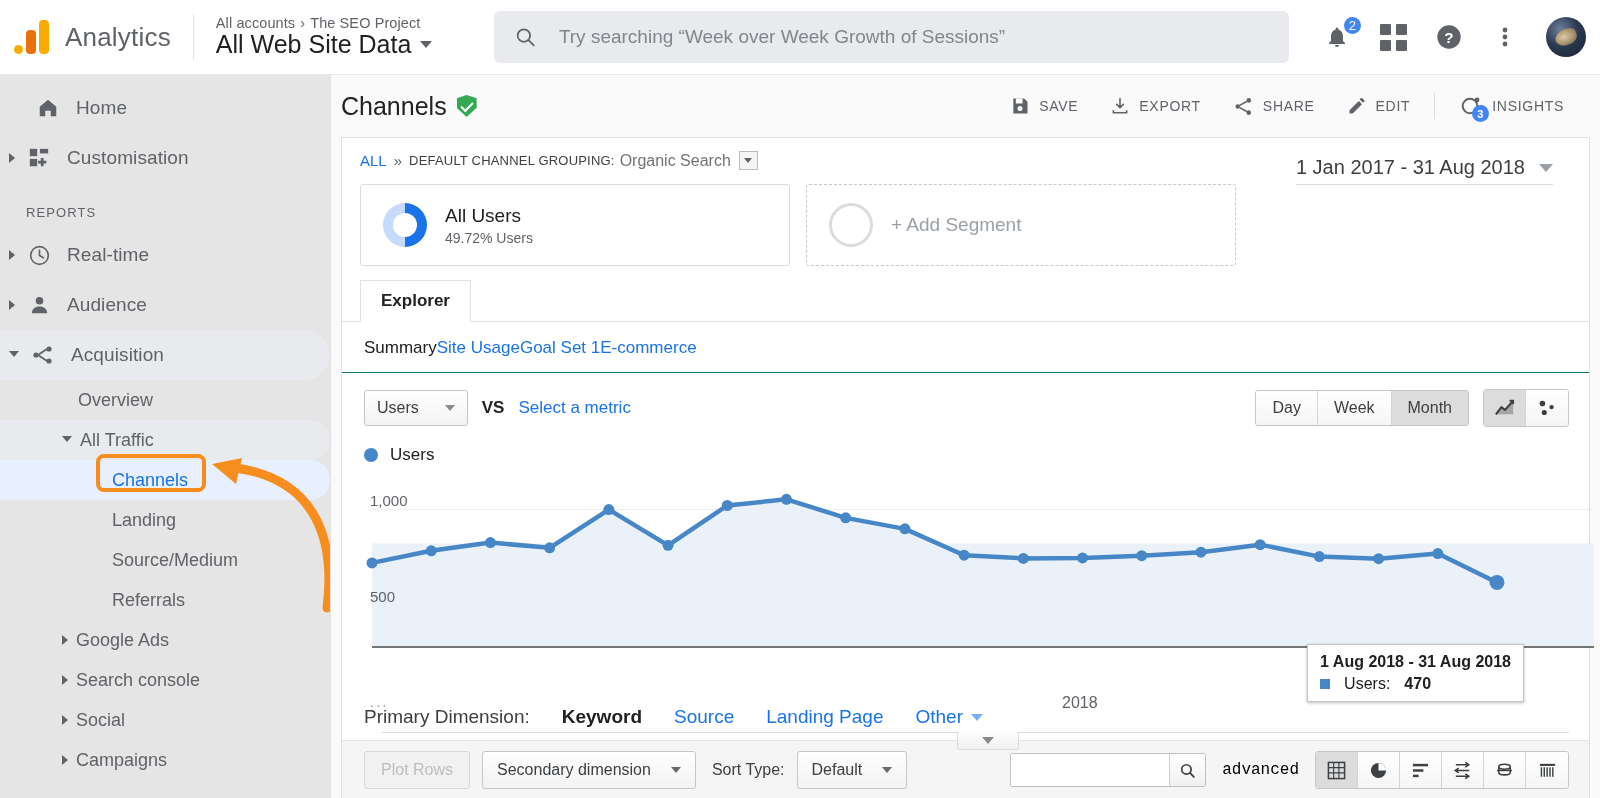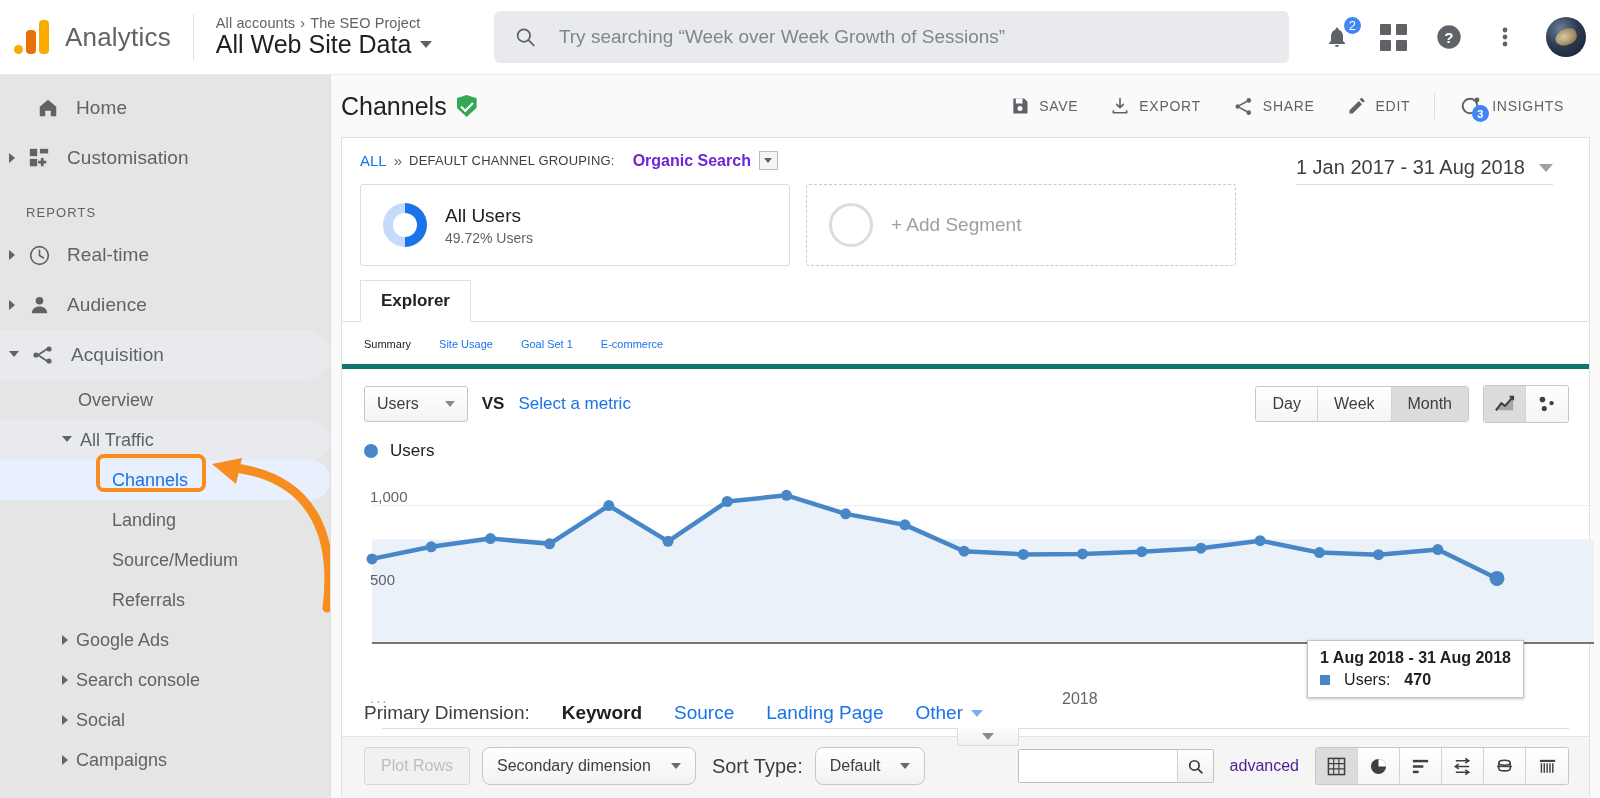--- a/index.html
+++ b/index.html
@@ -129,21 +129,21 @@
     background: #4285F4; color: #fff; font-size: 11px; display: flex;
     align-items: center; justify-content: center; font-weight: 600;
   }
   .panel {
     margin: 0 10px; background: #fff; border: 1px solid #e0e0e0; border-bottom: 0;
   }
   .crumbbar { display: flex; align-items: center; padding: 13px 18px 8px; font-size: 15px; color: #202124;}
   .crumbbar .all { color: #1a73e8; cursor: pointer; }
   .crumbbar .chev { margin: 0 7px; color: #5f6368; }
   .crumbbar .dim-lbl { font-size: 13px; letter-spacing: .2px; color: #3c4043; }
-  .crumbbar .dim-val { margin-left: 18px; font-size: 16px; color: #6d28d9; font-weight: bold; }
+  .crumbbar .dim-val { margin-left: 5px; font-size: 16px; color: #737373; }
   .mini-sel {
     width: 19px; height: 19px; border: 1px solid #bdbdbd; background: #f5f5f5;
     margin-left: 8px; display: flex; align-items: center; justify-content: center; cursor: pointer;
   }
   .mini-sel i { width: 0; height: 0; border-left: 4px solid transparent; border-right: 4px solid transparent; border-top: 5px solid #5f6368; }
   .segrow { display: flex; align-items: flex-start; padding: 6px 18px 0; gap: 16px; position: relative;}
   .seg-card {
     width: 430px; height: 82px; border: 1px solid #dadce0; border-radius: 3px;
     display: flex; align-items: center; padding-left: 22px; gap: 18px; background: #fff;
   }
@@ -166,21 +166,21 @@
     display: flex; align-items: center; gap: 14px; border-bottom: 1px solid #dadce0;
     padding-bottom: 5px; cursor: pointer; align-self: flex-start; margin-top: -28px;
   }
   .daterange .cd { width: 0; height: 0; border-left: 7px solid transparent; border-right: 7px solid transparent; border-top: 8px solid #9aa0a6;}
   .tabs-row { display: flex; align-items: flex-end; padding: 14px 18px 0; border-bottom: 1px solid #e0e0e0; }
   .tab {
     padding: 10px 20px; font-size: 17px; color: #202124; font-weight: bold;
     border: 1px solid #e0e0e0; border-bottom: 1px solid #fff; background: #fff;
     margin-bottom: -1px; cursor: pointer;
   }
-  .subtabs { display: flex; gap: 28px; padding: 16px 18px 14px 22px; font-size: 11px; border-bottom: 5px solid #0f766e;}
+  .subtabs { display: flex; padding: 16px 18px 14px 22px; font-size: 17px; border-bottom: 1px solid #0f766e;}
   .subtab { color: #1a73e8; cursor: pointer; }
   .subtab.active { color: #202124; }
   .chart-ctrl { display: flex; align-items: center; padding: 16px 20px 0 22px; }
   .sel-btn {
     border: 1px solid #c6c6c6; border-radius: 3px; background: linear-gradient(#fff,#f3f3f3);
     height: 36px; display: flex; align-items: center; padding: 0 12px; gap: 26px;
     font-size: 16px; color: #3c4043; cursor: pointer;
   }
   .sel-btn i { width: 0; height: 0; border-left: 5px solid transparent; border-right: 5px solid transparent; border-top: 6px solid #8a8a8a; }
   .vs-lbl { font-size: 17px; font-weight: bold; color: #202124; margin: 0 14px; }
@@ -237,30 +237,30 @@
   .pdim .other i { width: 0; height: 0; border-left: 6px solid transparent; border-right: 6px solid transparent; border-top: 7px solid #7baaf7; }
   .tbl-ctrl {
     display: flex; align-items: center; gap: 12px; padding: 10px 20px 12px 22px;
     background: #f5f5f5; border-top: 1px solid #e4e4e4;
   }
   .btn-dis {
     border: 1px solid #d8d8d8; border-radius: 3px; background: #f1f1f1;
     padding: 9px 16px; font-size: 16px; color: #bdbdbd;
   }
   .btn-grey {
-    border: 1px solid #c6c6c6; border-radius: 8px; background: linear-gradient(#fff,#f2f2f2);
+    border: 1px solid #c6c6c6; border-radius: 3px; background: linear-gradient(#fff,#f2f2f2);
     padding: 9px 14px; font-size: 16px; color: #3c4043; display: flex; align-items: center; gap: 20px; cursor: pointer;
   }
   .btn-grey i { width: 0; height: 0; border-left: 5px solid transparent; border-right: 5px solid transparent; border-top: 6px solid #6a6a6a; }
-  .sort-lbl { font-size: 20px; color: #3c4043; margin-left: 4px; }
+  .sort-lbl { font-size: 16px; color: #3c4043; margin-left: 4px; }
   .tbl-right { margin-left: auto; display: flex; align-items: center; gap: 16px; }
   .srch-box { display: flex; border: 1px solid #c0c0c0; border-radius: 2px; background: #fff; }
   .srch-box input { width: 158px; height: 32px; border: 0; outline: 0; padding: 0 8px; font-family: "Liberation Sans", sans-serif; font-size: 15px;}
   .srch-btn { width: 36px; height: 32px; border-left: 1px solid #d0d0d0; background: linear-gradient(#fff,#f0f0f0); display: flex; align-items: center; justify-content: center; cursor: pointer;}
-  .adv { color: #4c1d95; font-size: 16px; cursor: pointer; }
+  .adv { color: #000000; font-size: 16px; cursor: pointer; font-family: Liberation Mono, monospace; }
 </style>
 </head>
 <body>
 
 <div class="topbar">
   <div class="ga-logo">
     <i class="b1"></i>
       <i class="b2"></i>
       <i class="b3"></i>
   </div>
@@ -572,21 +572,21 @@
           <circle cx="779.7368421052631" cy="84.63478260869566" r="5.5" fill="#4787c7"></circle>
           <circle cx="838.9473684210526" cy="81.2" r="5.5" fill="#4787c7"></circle>
           <circle cx="898.1578947368421" cy="73.64347826086956" r="5.5" fill="#4787c7"></circle>
           <circle cx="957.3684210526316" cy="85.59652173913042" r="5.5" fill="#4787c7"></circle>
           <circle cx="1016.578947368421" cy="87.65739130434783" r="5.5" fill="#4787c7"></circle>
           <circle cx="1075.7894736842106" cy="82.57391304347826" r="5.5" fill="#4787c7"></circle>
           <circle cx="1135" cy="111.42608695652173" r="7.5" fill="#4787c7"></circle>
           <line x1="10" y1="176" x2="1232" y2="176" stroke="#4a4a4a" stroke-width="1.6"></line>
         </svg>
       <div class="yl" id="ylab1000" style="top: 20.6087px;">1,000</div>
-      <div class="yl" id="ylab500" style="top: 104px;">500</div>
+      <div class="yl" id="ylab500" style="top: 117px;">500</div>
       <div class="xdots">...</div>
       <div class="xlbl">2018</div>
       <div class="tooltip">
         <div class="l1">1 Aug 2018 - 31 Aug 2018</div>
         <div class="l2">
           <span class="sq"></span>
           <span>Users:</span>
           <b>470</b>
         </div>
       </div>

